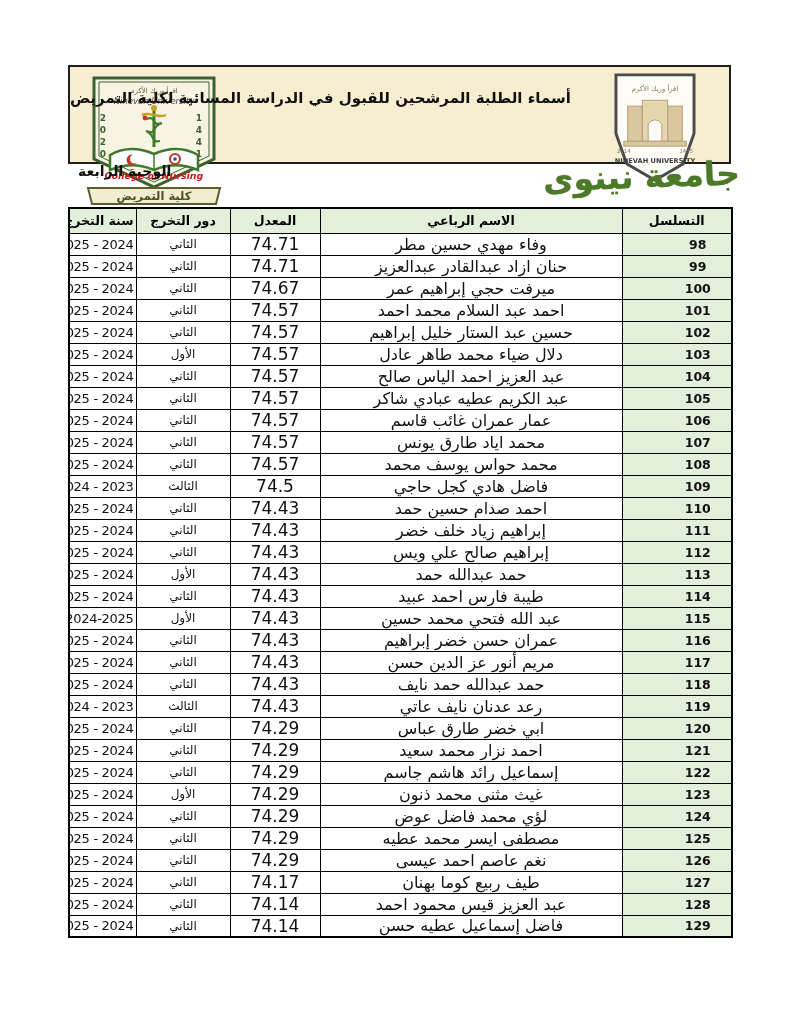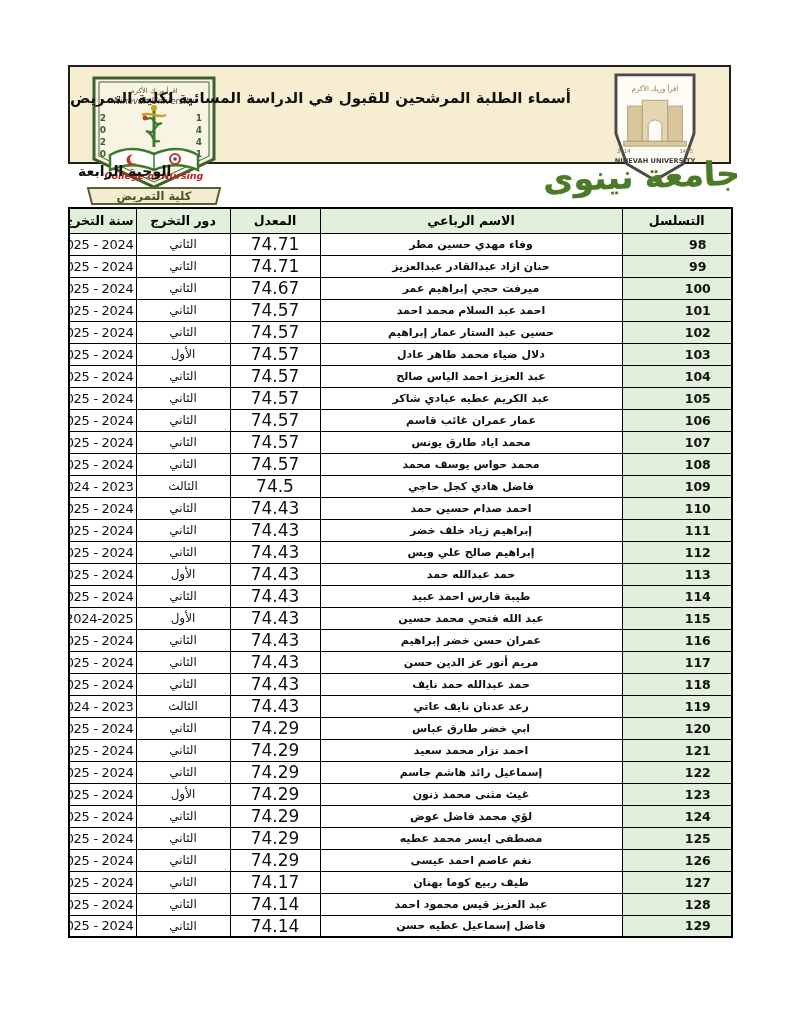--- a/index.html
+++ b/index.html
@@ -34,21 +34,21 @@
     border:1px solid #000;text-align:center;vertical-align:middle;
     overflow:hidden;white-space:nowrap;padding:0 2px;box-sizing:border-box;
   }
   table.students th{
     background:#e2efda;font-size:12.5px;font-weight:bold;height:25px;color:#000;
   }
   table.students td{height:22px;font-size:12px;color:#111;background:#fff;}
   table.students td.serial{background:#e2efda;font-weight:bold;font-size:12.5px;padding-left:44px;}
   table.students td.year{font-size:13px;letter-spacing:-0.3px;}
   table.students td.avg{font-size:17px;}
-  table.students td.name{font-size:11px;font-weight:bold;}
+  table.students td.name{font-size:16px;}
 
   
   .svgtxt{font-family:"DejaVu Sans", sans-serif;}
 </style>
 </head>
 <body>
 
 <div class="sheet">
 
   <div class="header-box">
@@ -160,21 +160,21 @@
         </tr>
         <tr>
           <td class="serial">101</td>
           <td class="name">احمد عبد السلام محمد احمد</td>
           <td class="avg">74.57</td>
           <td class="round">الثاني</td>
           <td class="year">2024 - 2025</td>
         </tr>
         <tr>
           <td class="serial">102</td>
-          <td class="name">حسين عبد الستار عمار إبراهيم</td>
+          <td class="name">حسين عبد الستار خليل إبراهيم</td>
           <td class="avg">74.57</td>
           <td class="round">الثاني</td>
           <td class="year">2024 - 2025</td>
         </tr>
         <tr>
           <td class="serial">103</td>
           <td class="name">دلال ضياء محمد طاهر عادل</td>
           <td class="avg">74.57</td>
           <td class="round">الأول</td>
           <td class="year">2024 - 2025</td>

